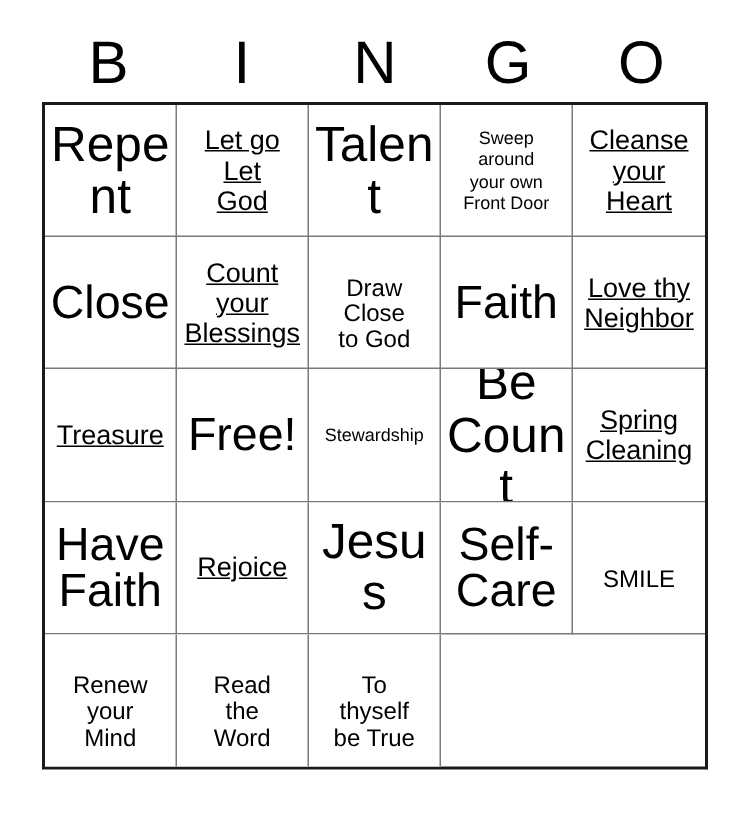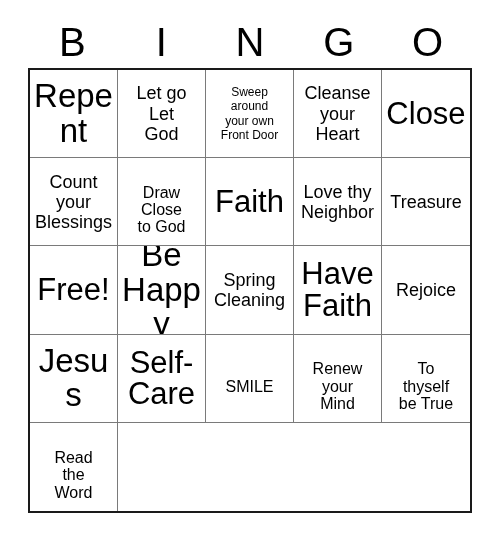--- a/index.html
+++ b/index.html
@@ -75,21 +75,21 @@
     display: block;
     width: 100%;
     line-height: 1.06;
     color: #000000;
     word-wrap: break-word;
     white-space: pre-line;
     font-family: "Liberation Sans", sans-serif;
   }
   
   .sz-xs  { font-size: 12px; line-height: 1.18; }
-  .sz-m   { font-size: 18px; line-height: 1.12; }
+  .sz-m   { font-size: 18px; line-height: 1.12; text-decoration: underline; }
   .sz-l   { font-size: 16px; line-height: 1.08; margin-top: 16px; }
   .sz-xl  { font-size: 33px; line-height: 1.05; }
   .sz-xxl { font-size: 31px; line-height: 1.02; }
 </style>
 </head>
 <body>
 
 <div id="card">
 
   <div id="header-row">
@@ -104,20 +104,23 @@
 
     <div class="cell">
         <span class="cell-text sz-xl">Repent</span>
       </div>
     <div class="cell">
         <span class="cell-text sz-m">Let go
 Let
 God</span>
       </div>
     <div class="cell">
+        <span class="cell-text sz-xl">Talent</span>
+      </div>
+    <div class="cell">
         <span class="cell-text sz-xs">Sweep
 around
 your own
 Front Door</span>
       </div>
     <div class="cell">
         <span class="cell-text sz-m">Cleanse
 your
 Heart</span>
       </div>
@@ -142,24 +145,27 @@
     <div class="cell">
         <span class="cell-text sz-m">Love thy
 Neighbor</span>
       </div>
     <div class="cell">
         <span class="cell-text sz-m">Treasure</span>
       </div>
     <div class="cell">
         <span class="cell-text sz-xxl">Free!</span>
       </div>
+    <div class="cell">
+        <span class="cell-text sz-xs">Stewardship</span>
+      </div>
 
     <div class="cell">
         <span class="cell-text sz-xl">Be
-Happy</span>
+Count</span>
       </div>
     <div class="cell">
         <span class="cell-text sz-m">Spring
 Cleaning</span>
       </div>
     <div class="cell">
         <span class="cell-text sz-xxl">Have
 Faith</span>
       </div>
     <div class="cell">
@@ -175,24 +181,24 @@
       </div>
     <div class="cell">
         <span class="cell-text sz-l">SMILE</span>
       </div>
     <div class="cell">
         <span class="cell-text sz-l">Renew
 your
 Mind</span>
       </div>
     <div class="cell">
+        <span class="cell-text sz-l">Read
+the
+Word</span>
+      </div>
+    <div class="cell">
         <span class="cell-text sz-l">To
 thyself
 be True</span>
       </div>
-    <div class="cell">
-        <span class="cell-text sz-l">Read
-the
-Word</span>
-      </div>
   </div>
 
 </div>
 
 </body></html>

